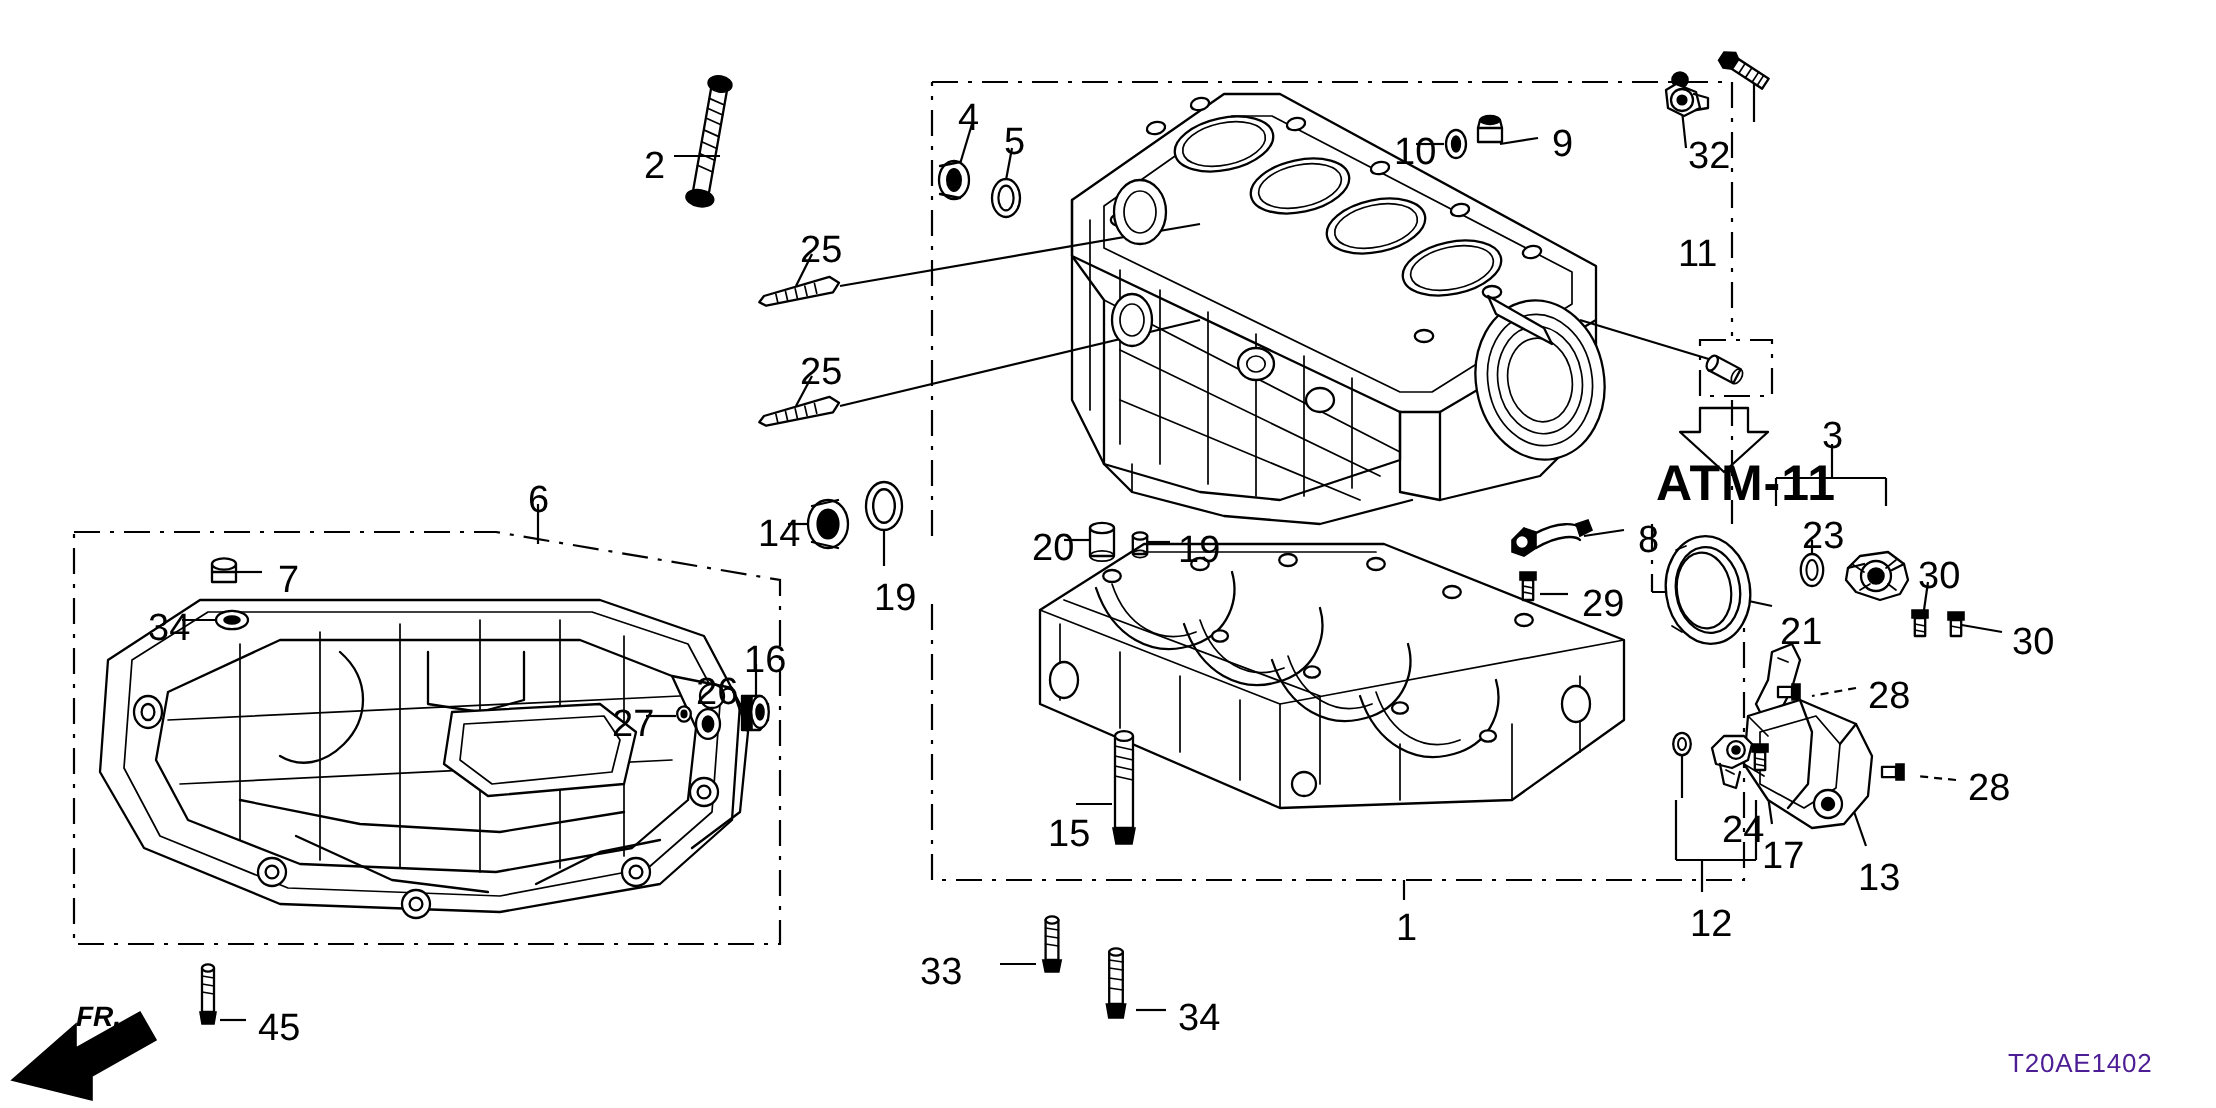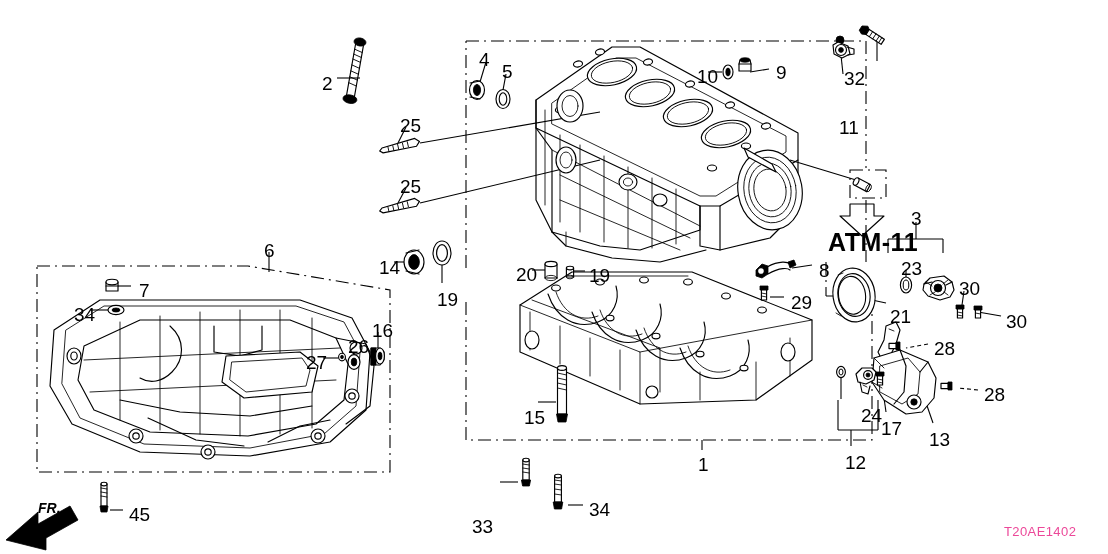--- a/index.html
+++ b/index.html
@@ -5,21 +5,21 @@
   html,body{margin:0;padding:0;background:#ffffff;}
   body{width:1108px;height:554px;font-family:"Liberation Sans",sans-serif;overflow:hidden;position:relative;}
   #stage{position:relative;width:1108px;height:554px;background:#fff;}
   #stage svg{position:absolute;left:0;top:0;width:1108px;height:554px;}
   .lbl{position:absolute;font-family:"Liberation Sans",sans-serif;font-size:19px;color:#000;
        line-height:1;white-space:nowrap;}
   .atm{position:absolute;font-weight:bold;font-size:25px;letter-spacing:.5px;color:#000;
        font-family:"Liberation Sans",sans-serif;white-space:nowrap;}
   .fr{position:absolute;font-weight:bold;font-size:14px;color:#000;
       font-family:"Liberation Sans",sans-serif;font-style:italic;}
-  .code{position:absolute;font-size:13px;color:#ec4899;font-family:"Liberation Sans",sans-serif;
+  .code{position:absolute;font-size:13px;color:#4c1d95;font-family:"Liberation Sans",sans-serif;
         letter-spacing:.4px;}
 </style>
 </head>
 <body>
 
 <div id="stage">
 
 <svg viewBox="0 0 1108 554" xmlns="http://www.w3.org/2000/svg">
   <defs>
     <style>
@@ -547,21 +547,21 @@
 <div class="lbl" style="left:400px;top:177px;">25</div>
 <div class="lbl" style="left:348px;top:337px;">26</div>
 <div class="lbl" style="left:306px;top:353px;">27</div>
 <div class="lbl" style="left:934px;top:339px;">28</div>
 <div class="lbl" style="left:984px;top:385px;">28</div>
 <div class="lbl" style="left:791px;top:293px;">29</div>
 <div class="lbl" style="left:959px;top:279px;">30</div>
 <div class="lbl" style="left:1006px;top:312px;">30</div>
 <div class="lbl" style="left:129px;top:505px;">45</div>
 <div class="lbl" style="left:844px;top:69px;">32</div>
-<div class="lbl" style="left:472px;top:477px;margin-top:40px;">33</div>
+<div class="lbl" style="left:460px;top:477px;">33</div>
 <div class="lbl" style="left:589px;top:500px;">34</div>
 
 <div class="atm" style="left:828px;top:228px;">ATM-11</div>
 
 <div class="fr" style="left:38px;top:500px;">FR.</div>
 
 <div class="code" style="left:1004px;top:524px;">T20AE1402</div>
 
 </div>
 

